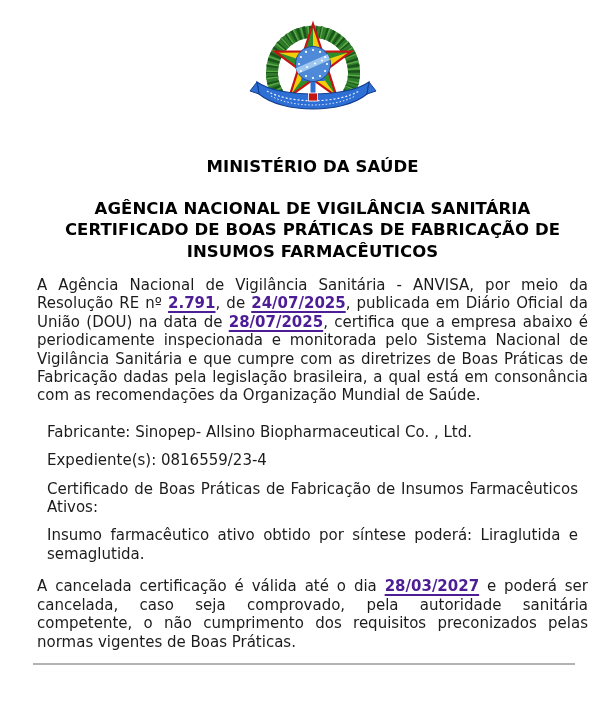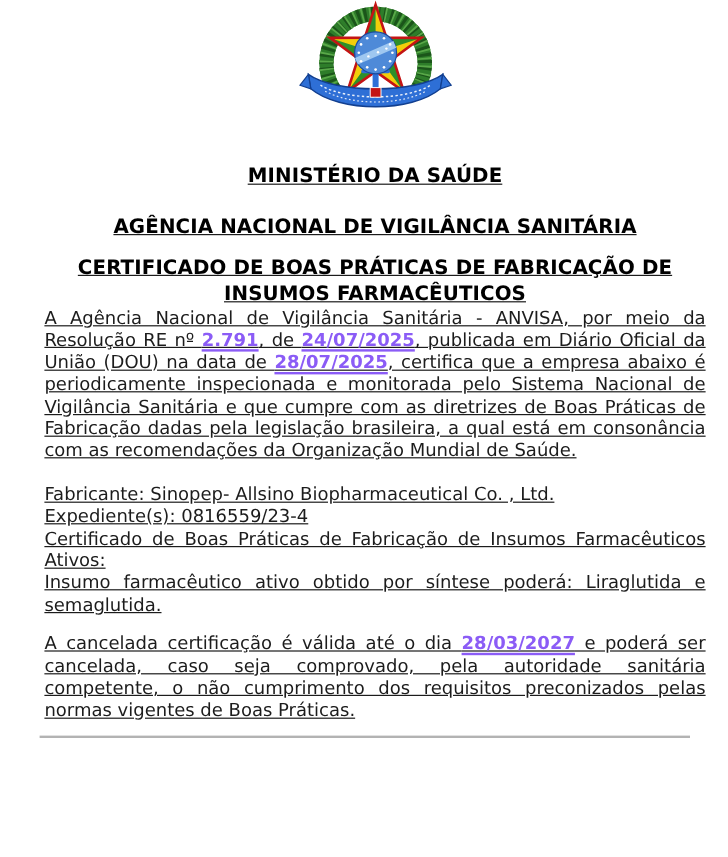--- a/index.html
+++ b/index.html
@@ -6,61 +6,60 @@
   body {
     width: 607px; height: 714px;
     background: #ffffff;
     font-family: "DejaVu Sans", "Liberation Sans", sans-serif;
     color: #1c1c1c;
     overflow: hidden;
   }
   .page {
     box-sizing: border-box;
     width: 607px; height: 668px;
-    padding: 0 19px 0 37px;
-    text-decoration: underline;
+    padding: 20px 19px 0 37px;
   }
   .emblem-wrap {
     text-align: center;
     height: 100px;
     margin-bottom: 37px;
   }
   .emblem-wrap svg { display: inline-block; }
   h1, h2, h3 {
     margin: 0;
     text-align: center;
     color: #000000;
     font-size: 16.5px;
     font-weight: bold;
     line-height: 20px;
     letter-spacing: 0.1px;
   }
   h1 { margin-bottom: 22px; }
-  h2 { margin-bottom: 13px; }
-  h3 { line-height: 22px; }
+  h2 { margin-bottom: 0; }
+  h3 { line-height: 22px; margin-bottom: 13px; }
   .para {
     margin: 0 0 18px 0;
     font-size: 15px;
     line-height: 18.4px;
     text-align: justify;
   }
   .company { margin: 0 0 14px 0; }
   .company p {
-    margin: 0;
+    margin: 10px;
     font-size: 15px;
     line-height: 18.4px;
     text-align: justify;
   }
   .validity { margin-bottom: 12px; }
   .val {
     font-weight: bold;
     text-decoration: underline;
     text-decoration-thickness: 1.5px;
     text-underline-offset: 2.5px;
-    color: #8b5cf6;
+    color: #4c1d95;
   }
   hr.footer-divider {
     border: none;
     border-top: 2px solid #b3b3b3;
     width: 542px;
     margin: 0 0 0 -4px;
   }
 </style>
 </head>
 <body>

